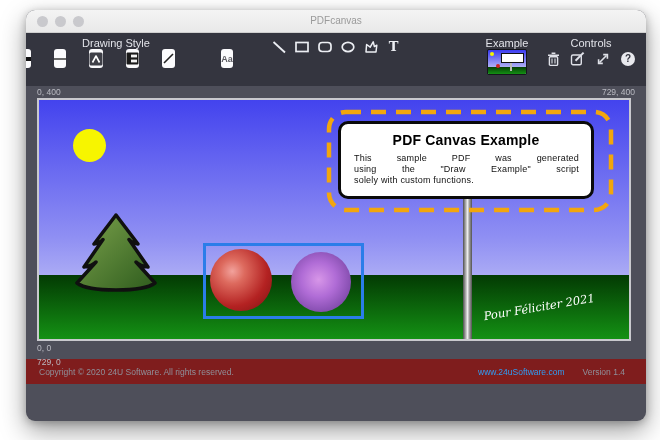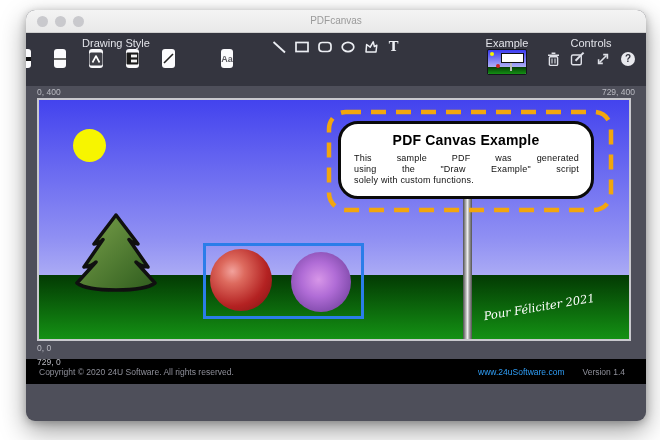--- a/index.html
+++ b/index.html
@@ -36,38 +36,38 @@
   .canvas{position:relative;width:594px;height:243px;border:2px solid #c9c9ce;box-sizing:border-box;background:linear-gradient(180deg,#4343ee 0%,#9090f3 58%,#dadaf9 100%);overflow:hidden;}
   .ground{position:absolute;left:0;bottom:0;width:100%;height:64px;background:linear-gradient(180deg,#033a03 0%,#149114 100%);}
   .sun{position:absolute;left:34px;top:29px;width:33px;height:33px;border-radius:50%;background:#f7f500;}
   .tree{position:absolute;left:32px;top:112px;width:90px;height:82px;}
   .pole{position:absolute;left:424px;top:95px;width:9px;bottom:0;background:linear-gradient(90deg,#4d4d4d 0%,#bdbdbd 35%,#ececec 50%,#9b9b9b 72%,#525252 100%);}
   .selrect{position:absolute;left:164px;top:143px;width:161px;height:76px;border:3px solid #2b7de9;box-sizing:border-box;}
   .sphere{position:absolute;border-radius:50%;}
   .sphere.red{left:171px;top:149px;width:62px;height:62px;background:radial-gradient(circle at 36% 36%,#f2a29c 0%,#dd6a5e 22%,#b42222 62%,#7a1111 100%);}
   .sphere.purple{left:252px;top:152px;width:60px;height:60px;background:radial-gradient(circle at 46% 46%,#d796e8 0%,#b06cd6 38%,#7a46a6 80%,#5d3588 100%);}
   .greeting{position:absolute;left:444px;top:200px;font-family:"DejaVu Serif",serif;font-style:italic;font-size:11.5px;color:#ffffff;transform:rotate(-9.5deg);white-space:nowrap;}
-  .sign{position:absolute;left:299px;top:21px;width:256px;height:78px;background:#ffffff;border:3px solid #0a0a0a;border-radius:20px;box-sizing:border-box;}
+  .sign{position:absolute;left:299px;top:21px;width:256px;height:78px;background:#ffffff;border:3px solid #0a0a0a;border-radius:10px;box-sizing:border-box;}
   .sign-title{margin-top:8px;text-align:center;font-size:14px;font-weight:bold;color:#000;letter-spacing:.2px;}
   .sign-body{margin:5px 12px 0 13px;font-size:9px;line-height:11px;color:#111;letter-spacing:.2px;}
   .sign-body div{text-align:justify;text-align-last:justify;}
   .sign-body div:last-child{text-align-last:left;}
   .dashedsel{position:absolute;left:287px;top:9px;width:288px;height:104px;pointer-events:none;}
   
   .actionbar{height:38px;background:#3a3b45;display:flex;align-items:center;padding:0 21px 0 13px;box-sizing:border-box;}
   .logo{line-height:1;}
   .logo .l1{font-size:16px;font-weight:900;letter-spacing:1px;color:transparent;-webkit-text-stroke:1.3px #ccd0da;}
   .logo .l2{font-size:6px;font-weight:bold;letter-spacing:2.2px;color:#dfe1e9;margin-top:1px;}
   .spacer{flex:1;}
   .btn{height:21px;line-height:21px;padding:0 10px;border-radius:4px;font-size:9.5px;color:#ffffff;margin-left:7px;white-space:nowrap;}
   .btn.blue{background:#3e8ee0;}
   .btn.green{background:#5cb85c;}
   .btn.red{background:#e8564f;}
   
-  .footer{height:25px;background:#000000;display:flex;align-items:center;padding:0 21px 0 13px;box-sizing:border-box;font-size:8.5px;color:#8f909a;}
+  .footer{height:25px;background:#7f1d1d;display:flex;align-items:center;padding:0 21px 0 13px;box-sizing:border-box;font-size:8.5px;color:#8f909a;}
   .flink{color:#2f9df5;margin-left:auto;}
   .fversion{margin-left:18px;}
   svg{display:block;}
 </style>
 </head>
 <body>
 
 <div class="page">
   <div class="window">
 

